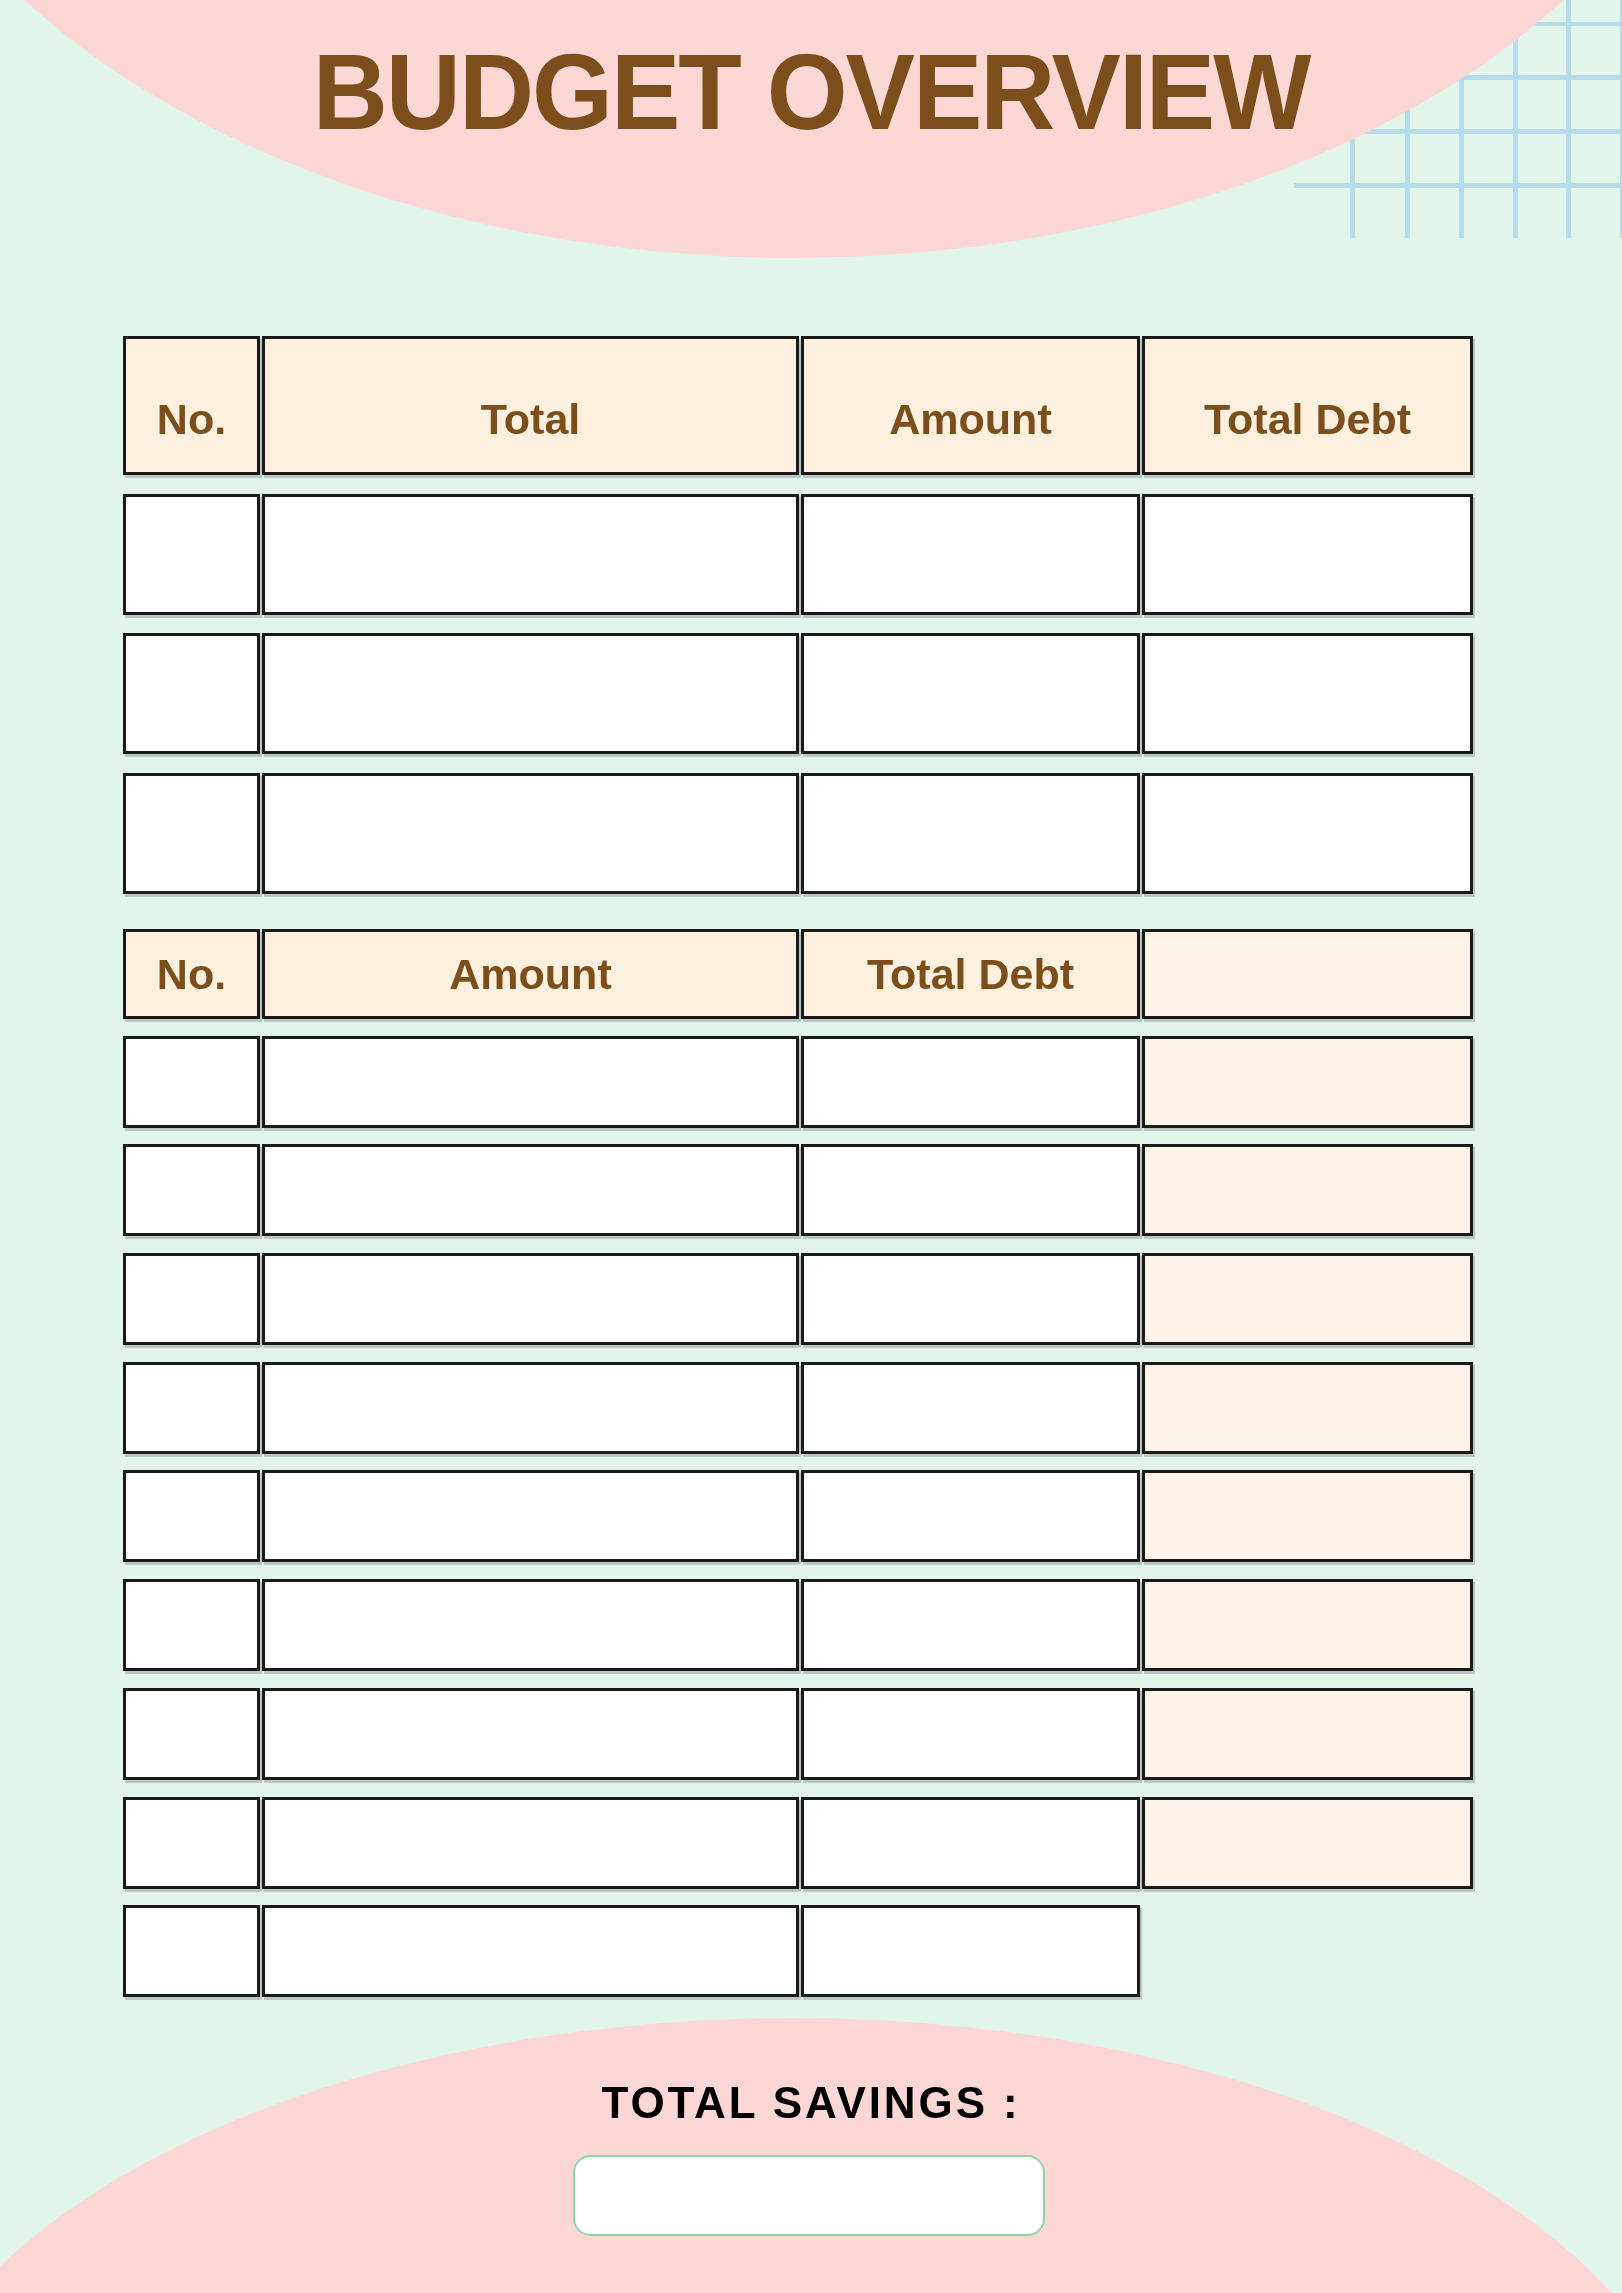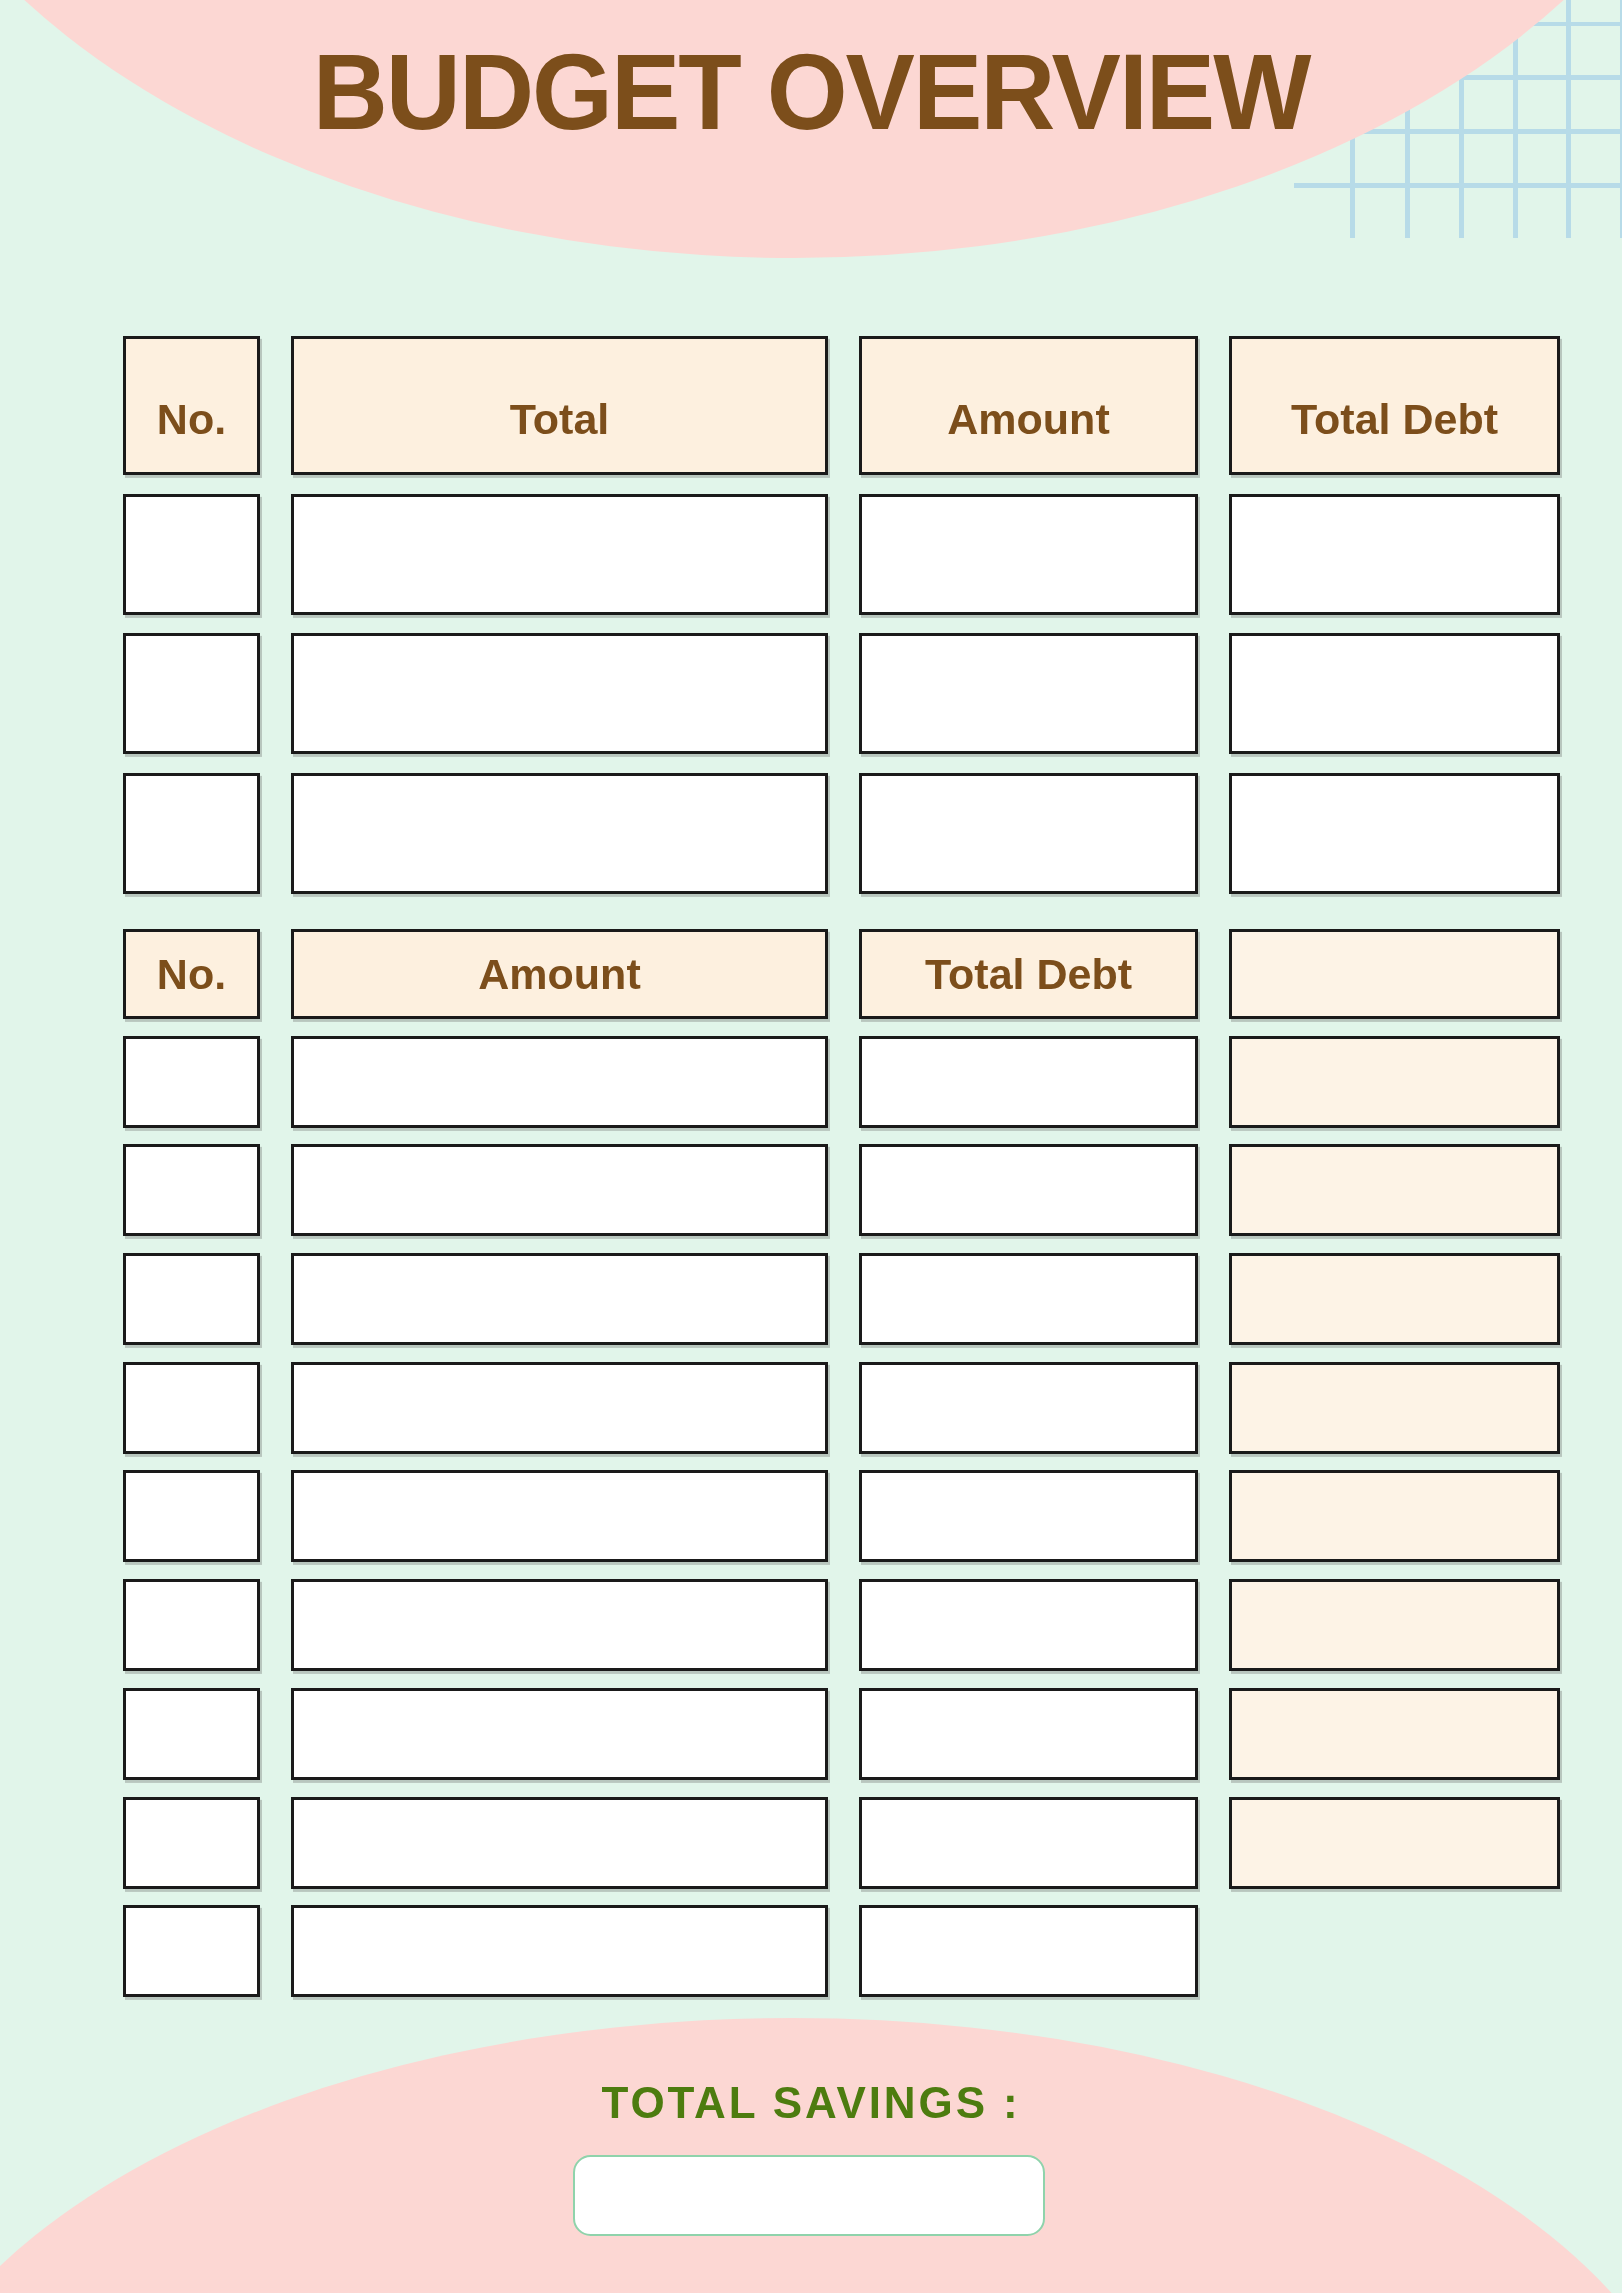--- a/index.html
+++ b/index.html
@@ -30,21 +30,21 @@
     font-size:104px; font-weight:bold; letter-spacing:-2px; line-height:1.05;
     color:#7c4e1b;
     transform:scaleY(1.04); transform-origin:top center;
   }
 
   
   .btable {
     position:absolute; left:123px; width:1393px; z-index:3;
     display:grid;
     grid-template-columns:137px 537px 339px 331px;
-    column-gap:31px;
+    column-gap:2px;
   }
   .btable.income   { top:336px; grid-template-rows:139px 121px 121px 121px; row-gap:18.6px; }
   .btable.expenses { top:929px; grid-template-rows:90px repeat(9, 92px);   row-gap:16.7px; }
 
   .cell {
     box-sizing:border-box;
     border:3.9px solid #1a1a1a;
     background:#ffffff;
     box-shadow:2px 2.9px 0 rgba(90,90,90,0.30);
     display:flex; align-items:center; justify-content:center;
@@ -58,21 +58,21 @@
   }
   .btable.income .cell.head { padding-top:27.4px; }
   .btable.expenses .cell.body.c0 { background:#fdf3e6; }
   .cell.body { color:#7c4e1b; font-size:35px; }
 
   
   .savings-label {
     position:absolute; z-index:3; left:0; top:2078px; width:1622px; margin:0;
     text-align:center;
     font-size:44px; font-weight:bold; letter-spacing:2.9px;
-    color:#4d7c0f;
+    color:#000000;
   }
   .savings-box {
     position:absolute; z-index:3;
     left:573px; top:2155px; width:472px; height:81px;
     box-sizing:border-box;
     background:#ffffff;
     border:2.9px solid #8fd3ab;
     border-radius:17.6px;
     font-size:35px; color:#7c4e1b;
     display:flex; align-items:center; justify-content:center;

